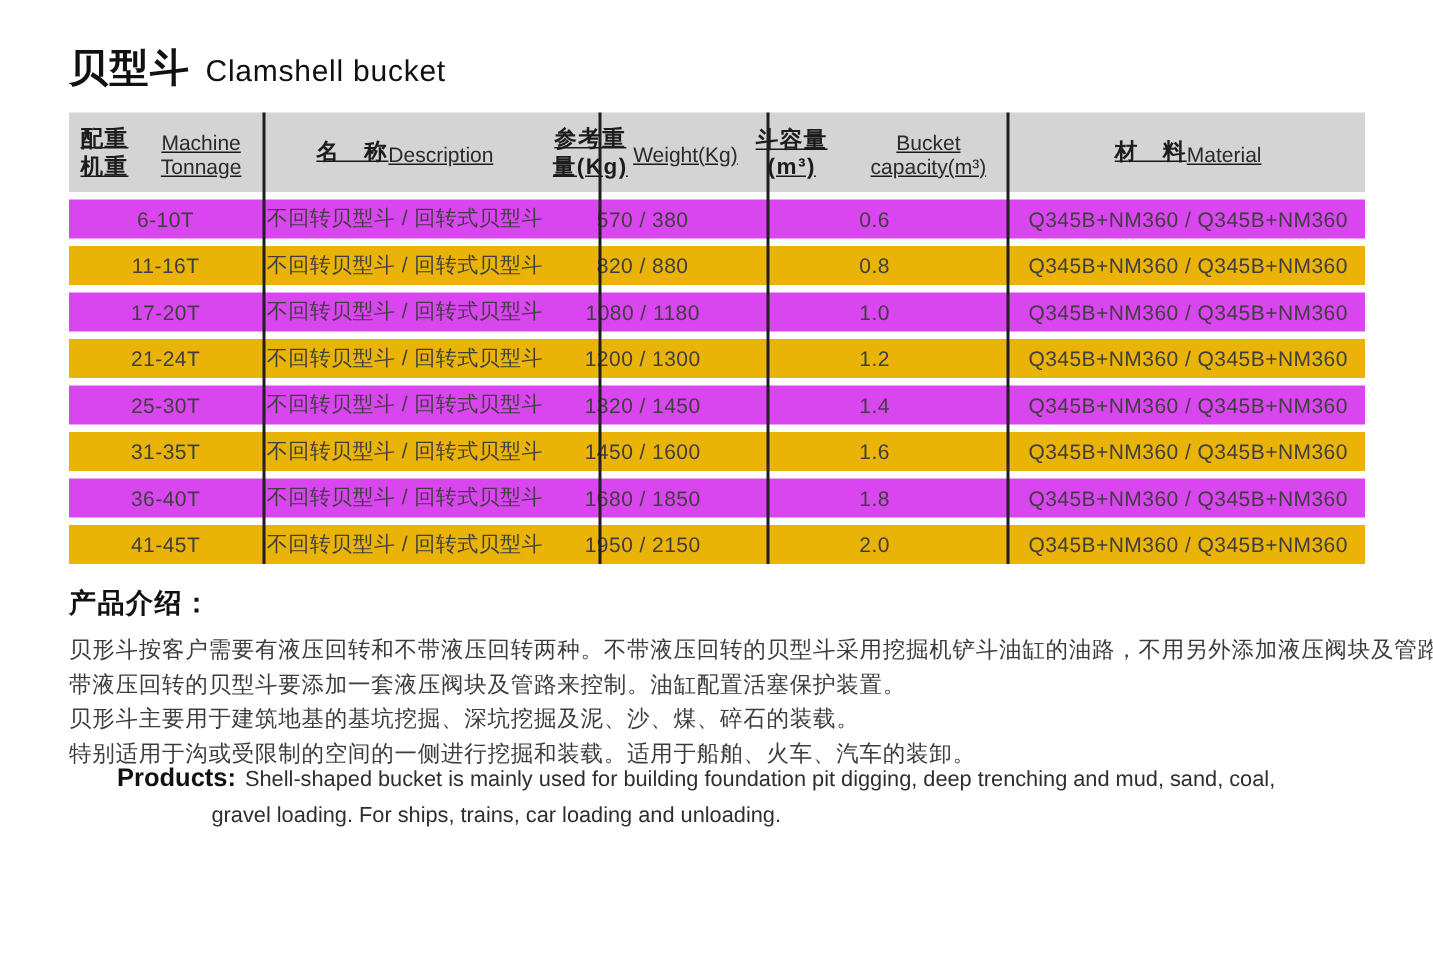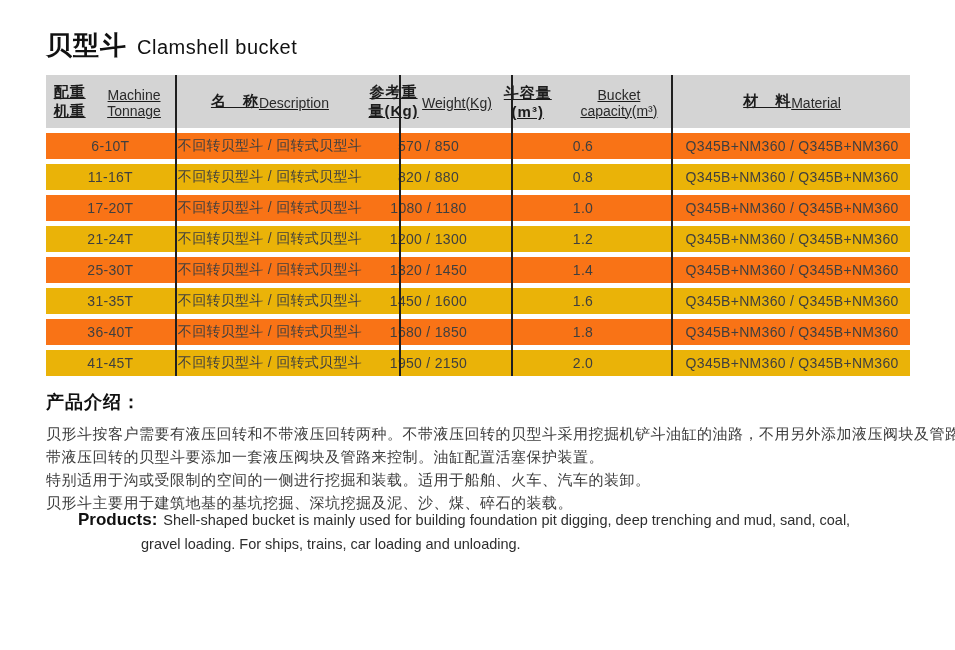--- a/index.html
+++ b/index.html
@@ -45,21 +45,21 @@
   }
   .th .zh { font-size: 15px; font-weight: bold; color: #1c1c1c; letter-spacing: 1px; }
   .th .en { font-size: 14px; font-weight: normal; color: #2a2a2a; margin-top: 2px; }
 
   .trow {
     display: flex;
     height: 26px;
     margin-bottom: 5px;
     align-items: stretch;
   }
-  .trow.odd  { background: #f97316; }
+  .trow.odd  { background: #d946ef; }
   .trow.even { background: #eab308; }
   .td {
     display: flex;
     align-items: center;
     justify-content: center;
     text-align: center;
     font-size: 14px;
     color: #3f3f3f;
     letter-spacing: 0.3px;
     white-space: nowrap;
@@ -162,21 +162,21 @@
     </div>
     <div class="th c4">
       <span class="zh">材　料</span>
       <span class="en">Material</span>
     </div>
   </div>
 
   <div class="trow odd">
     <div class="td c0">6-10T</div>
     <div class="td c1">不回转贝型斗 / 回转式贝型斗</div>
-    <div class="td c2">570 / 850</div>
+    <div class="td c2">570 / 380</div>
     <div class="td c3">0.6</div>
     <div class="td c4">Q345B+NM360 / Q345B+NM360</div>
   </div>
   <div class="trow even">
     <div class="td c0">11-16T</div>
     <div class="td c1">不回转贝型斗 / 回转式贝型斗</div>
     <div class="td c2">820 / 880</div>
     <div class="td c3">0.8</div>
     <div class="td c4">Q345B+NM360 / Q345B+NM360</div>
   </div>
@@ -226,22 +226,22 @@
   <div class="vline vl1" style="height: 301px;"></div>
   <div class="vline vl2" style="height: 301px;"></div>
   <div class="vline vl3" style="height: 301px;"></div>
   <div class="vline vl4" style="height: 301px;"></div>
 </div>
 
 <div class="intro">
   <div class="intro-heading">产品介绍：</div>
   <div class="intro-line">贝形斗按客户需要有液压回转和不带液压回转两种。不带液压回转的贝型斗采用挖掘机铲斗油缸的油路，不用另外添加液压阀块及管路；</div>
   <div class="intro-line">带液压回转的贝型斗要添加一套液压阀块及管路来控制。油缸配置活塞保护装置。</div>
+  <div class="intro-line">贝形斗主要用于建筑地基的基坑挖掘、深坑挖掘及泥、沙、煤、碎石的装载。</div>
   <div class="intro-line">特别适用于沟或受限制的空间的一侧进行挖掘和装载。适用于船舶、火车、汽车的装卸。</div>
-  <div class="intro-line">贝形斗主要用于建筑地基的基坑挖掘、深坑挖掘及泥、沙、煤、碎石的装载。</div>
 </div>
 
 <div class="products">
   <div class="products-line1">
     <span class="products-label">Products:</span>
     <span class="products-text">Shell-shaped bucket is mainly used for building foundation pit digging, deep trenching and mud, sand, coal,</span>
   </div>
   <div class="products-line2">gravel loading. For ships, trains, car loading and unloading.</div>
 </div>
 

